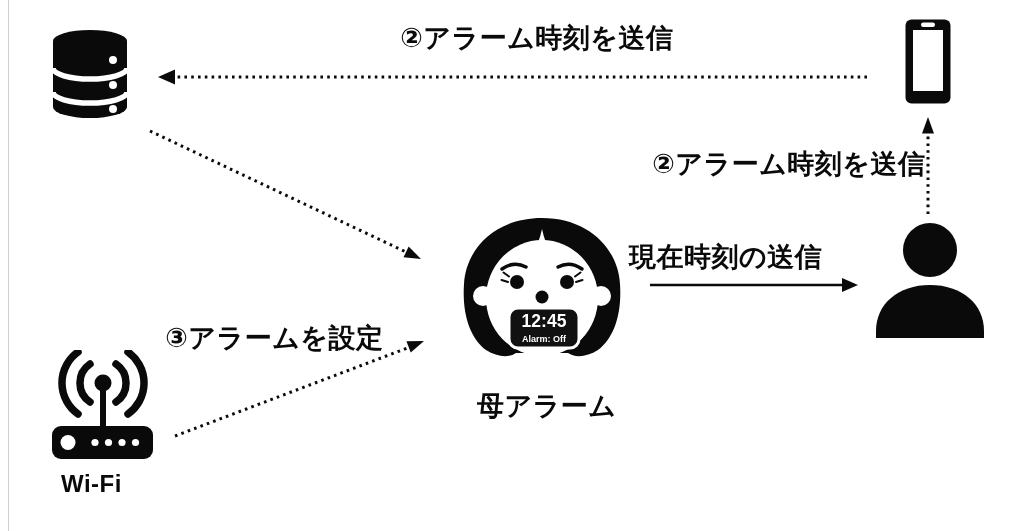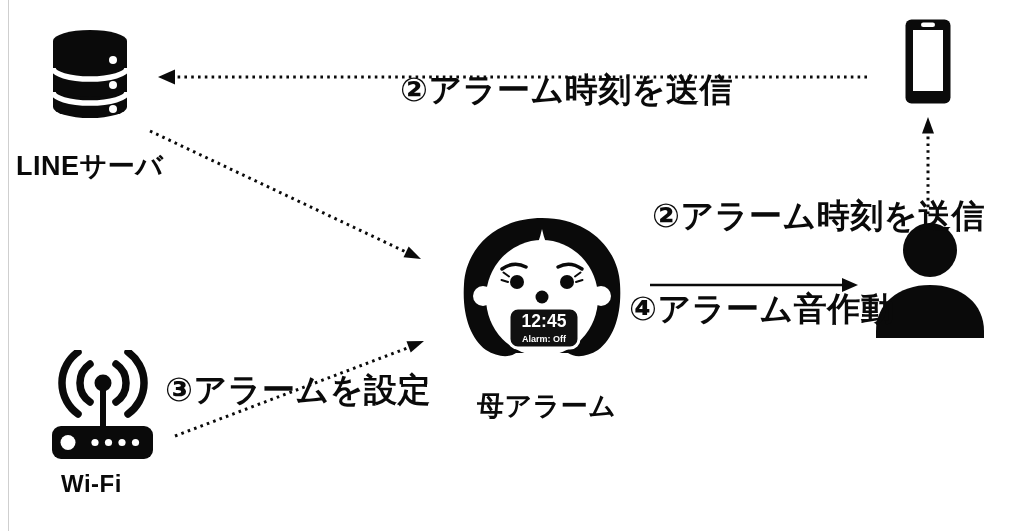--- a/index.html
+++ b/index.html
@@ -6,21 +6,21 @@
   .canvas{
     position:relative;width:1024px;height:531px;background:#ffffff;
     overflow:hidden;font-family:"Liberation Sans","DejaVu Sans",sans-serif;
   }
   .edge-line{position:absolute;left:0;top:0;pointer-events:none;}
   .lbl{
     position:absolute;color:#0a0a0a;font-weight:bold;white-space:nowrap;
     letter-spacing:0.5px;
   }
   .node-lbl{font-size:27px;}
-  .edge-lbl{font-size:33px;margin-top:48px;}
+  .edge-lbl{font-size:27px;}
   .icon{position:absolute;}
   .slide-edge{position:absolute;left:8px;top:0;width:1px;height:531px;background:#cfcfcf;}
 </style>
 </head>
 <body>
 
 <div class="canvas">
 
   <div class="slide-edge"></div>
 
@@ -55,21 +55,20 @@
   <svg class="icon" style="left:51px;top:26px" width="80" height="96" viewBox="0 0 80 96">
     <ellipse cx="39" cy="15" rx="37" ry="11" fill="#0a0a0a"></ellipse>
     <rect x="2" y="15" width="74" height="66" fill="#0a0a0a"></rect>
     <ellipse cx="39" cy="81" rx="37" ry="11" fill="#0a0a0a"></ellipse>
     <path d="M2,42 a37,11 0 0 0 74,0" stroke="#ffffff" stroke-width="5.5" fill="none"></path>
     <path d="M2,66 a37,11 0 0 0 74,0" stroke="#ffffff" stroke-width="5.5" fill="none"></path>
     <circle cx="62" cy="34" r="4" fill="#ffffff"></circle>
     <circle cx="62" cy="59" r="4" fill="#ffffff"></circle>
     <circle cx="62" cy="83" r="4" fill="#ffffff"></circle>
   </svg>
-  <div class="lbl node-lbl" style="left:16px;top:148px">LINEサーバ</div>
 
   <svg class="icon" style="left:905px;top:19px" width="46" height="85" viewBox="0 0 46 85">
     <rect x="0.5" y="0.5" width="45" height="84" rx="6" fill="#0a0a0a"></rect>
     <rect x="8" y="11" width="30" height="61" fill="#ffffff"></rect>
     <rect x="16" y="3.5" width="14" height="4.5" rx="2.25" fill="#ffffff"></rect>
   </svg>
 
   <svg class="icon" style="left:456px;top:216px" width="172" height="148" viewBox="0 0 172 148">
     <path d="M86,2 C 40,2 10,32 8,68 C 6,98 14,122 30,134 C 41,141 53,142 60,137
              L 112,137 C 119,142 131,141 142,134 C 158,122 166,98 164,68 C 162,32 132,2 86,2 Z" fill="#0a0a0a"></path>
@@ -108,16 +107,16 @@
   </svg>
   <div class="lbl node-lbl" style="left:61px;top:470px;font-size:24px">Wi-Fi</div>
 
   <svg class="icon" style="left:874px;top:223px" width="112" height="116" viewBox="0 0 112 116">
     <circle cx="56" cy="27" r="27" fill="#0a0a0a"></circle>
     <path d="M2,115 v-7 c0,-27 22,-46 54,-46 c32,0 54,19 54,46 v7 z" fill="#0a0a0a"></path>
   </svg>
 
   <div class="lbl edge-lbl" style="left:400px;top:20px">②アラーム時刻を送信</div>
   <div class="lbl edge-lbl" style="left:652px;top:146px">②アラーム時刻を送信</div>
-  <div class="lbl edge-lbl" style="left:629px;top:239px">④アラーム音作動</div>
+  <div class="lbl edge-lbl" style="left:629px;top:239px">現在時刻の送信</div>
   <div class="lbl edge-lbl" style="left:165px;top:320px">③アラームを設定</div>
 
 </div>
 
 </body></html>

